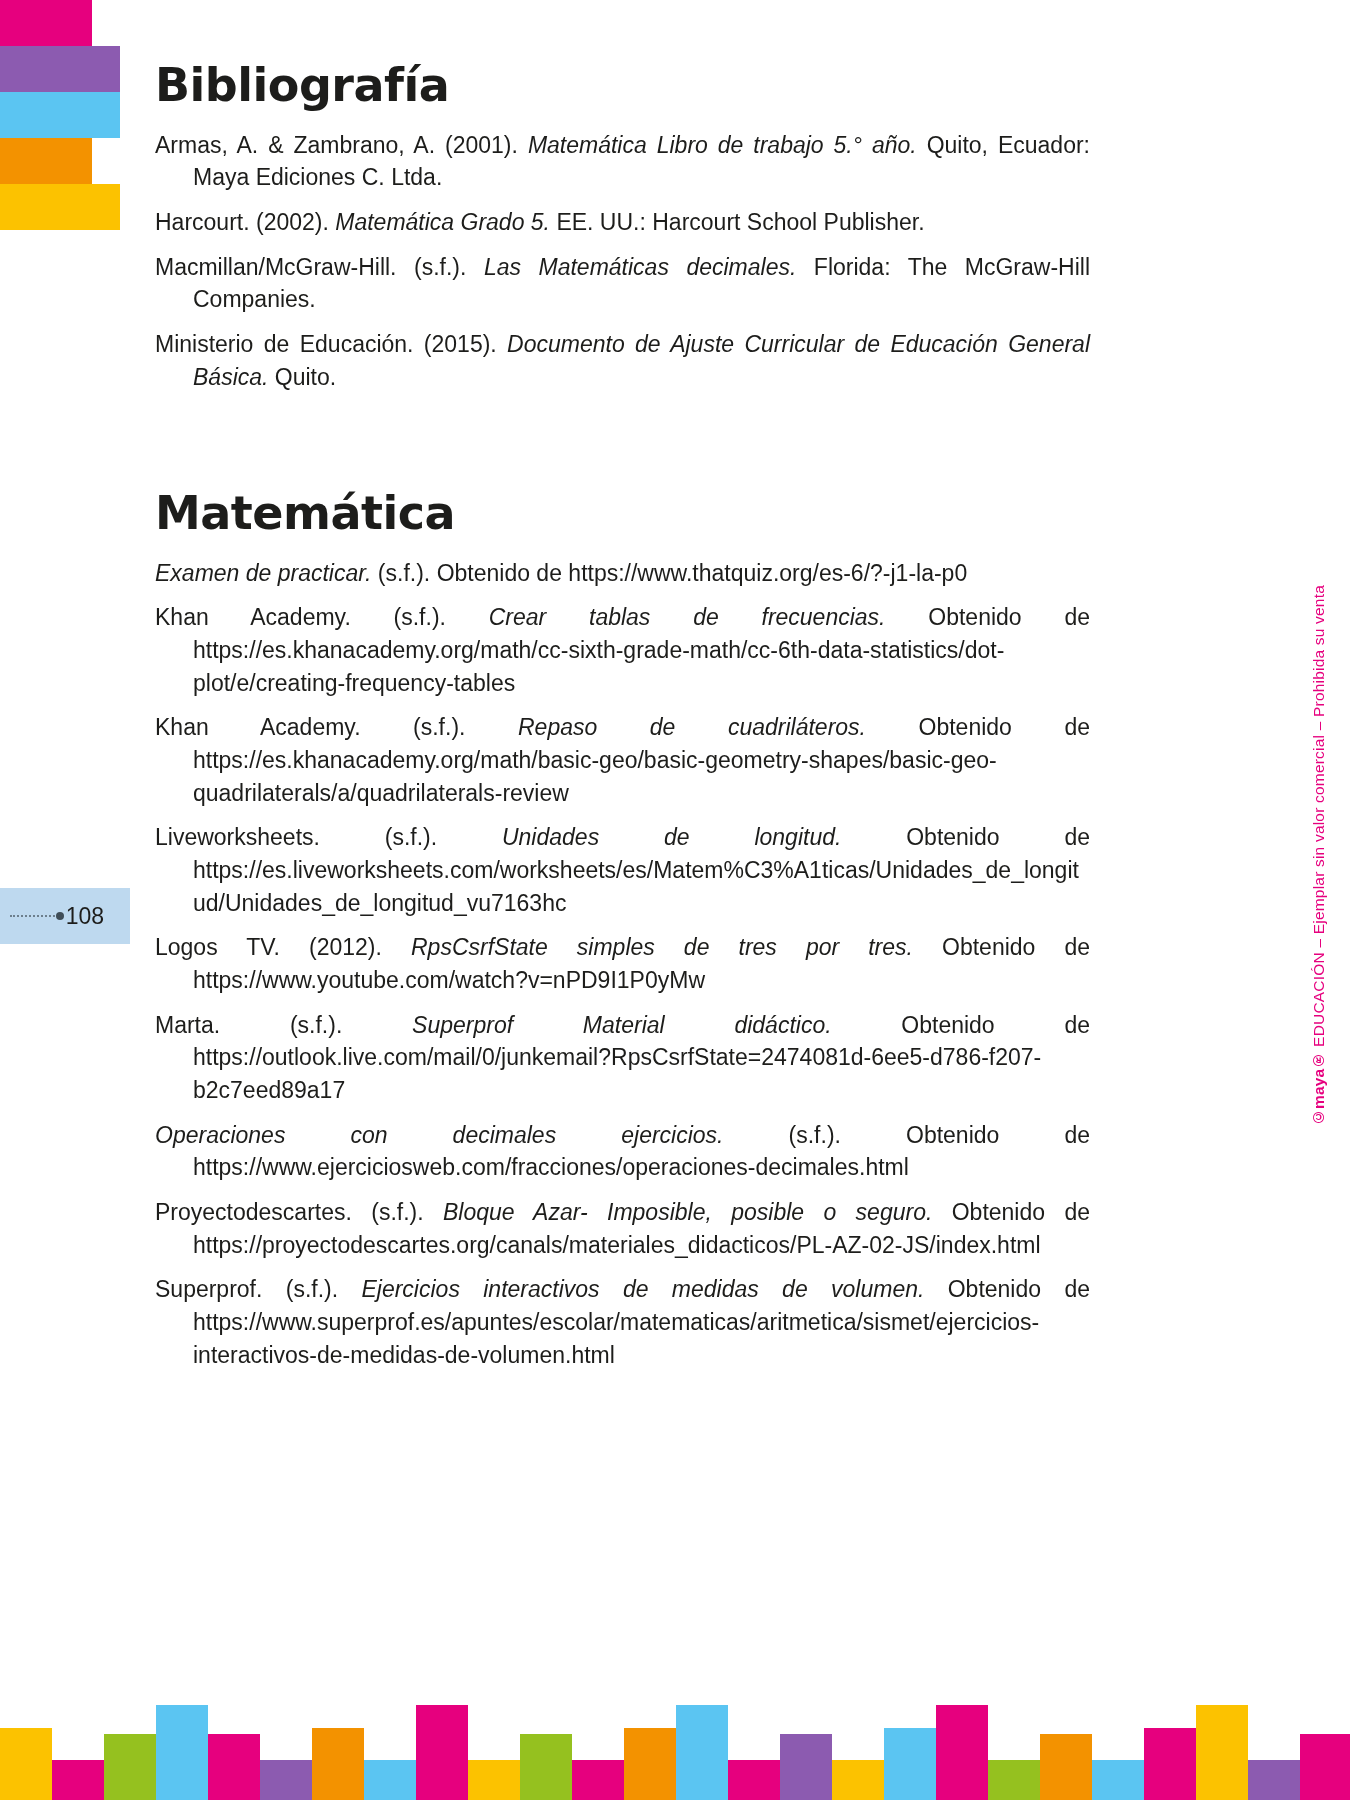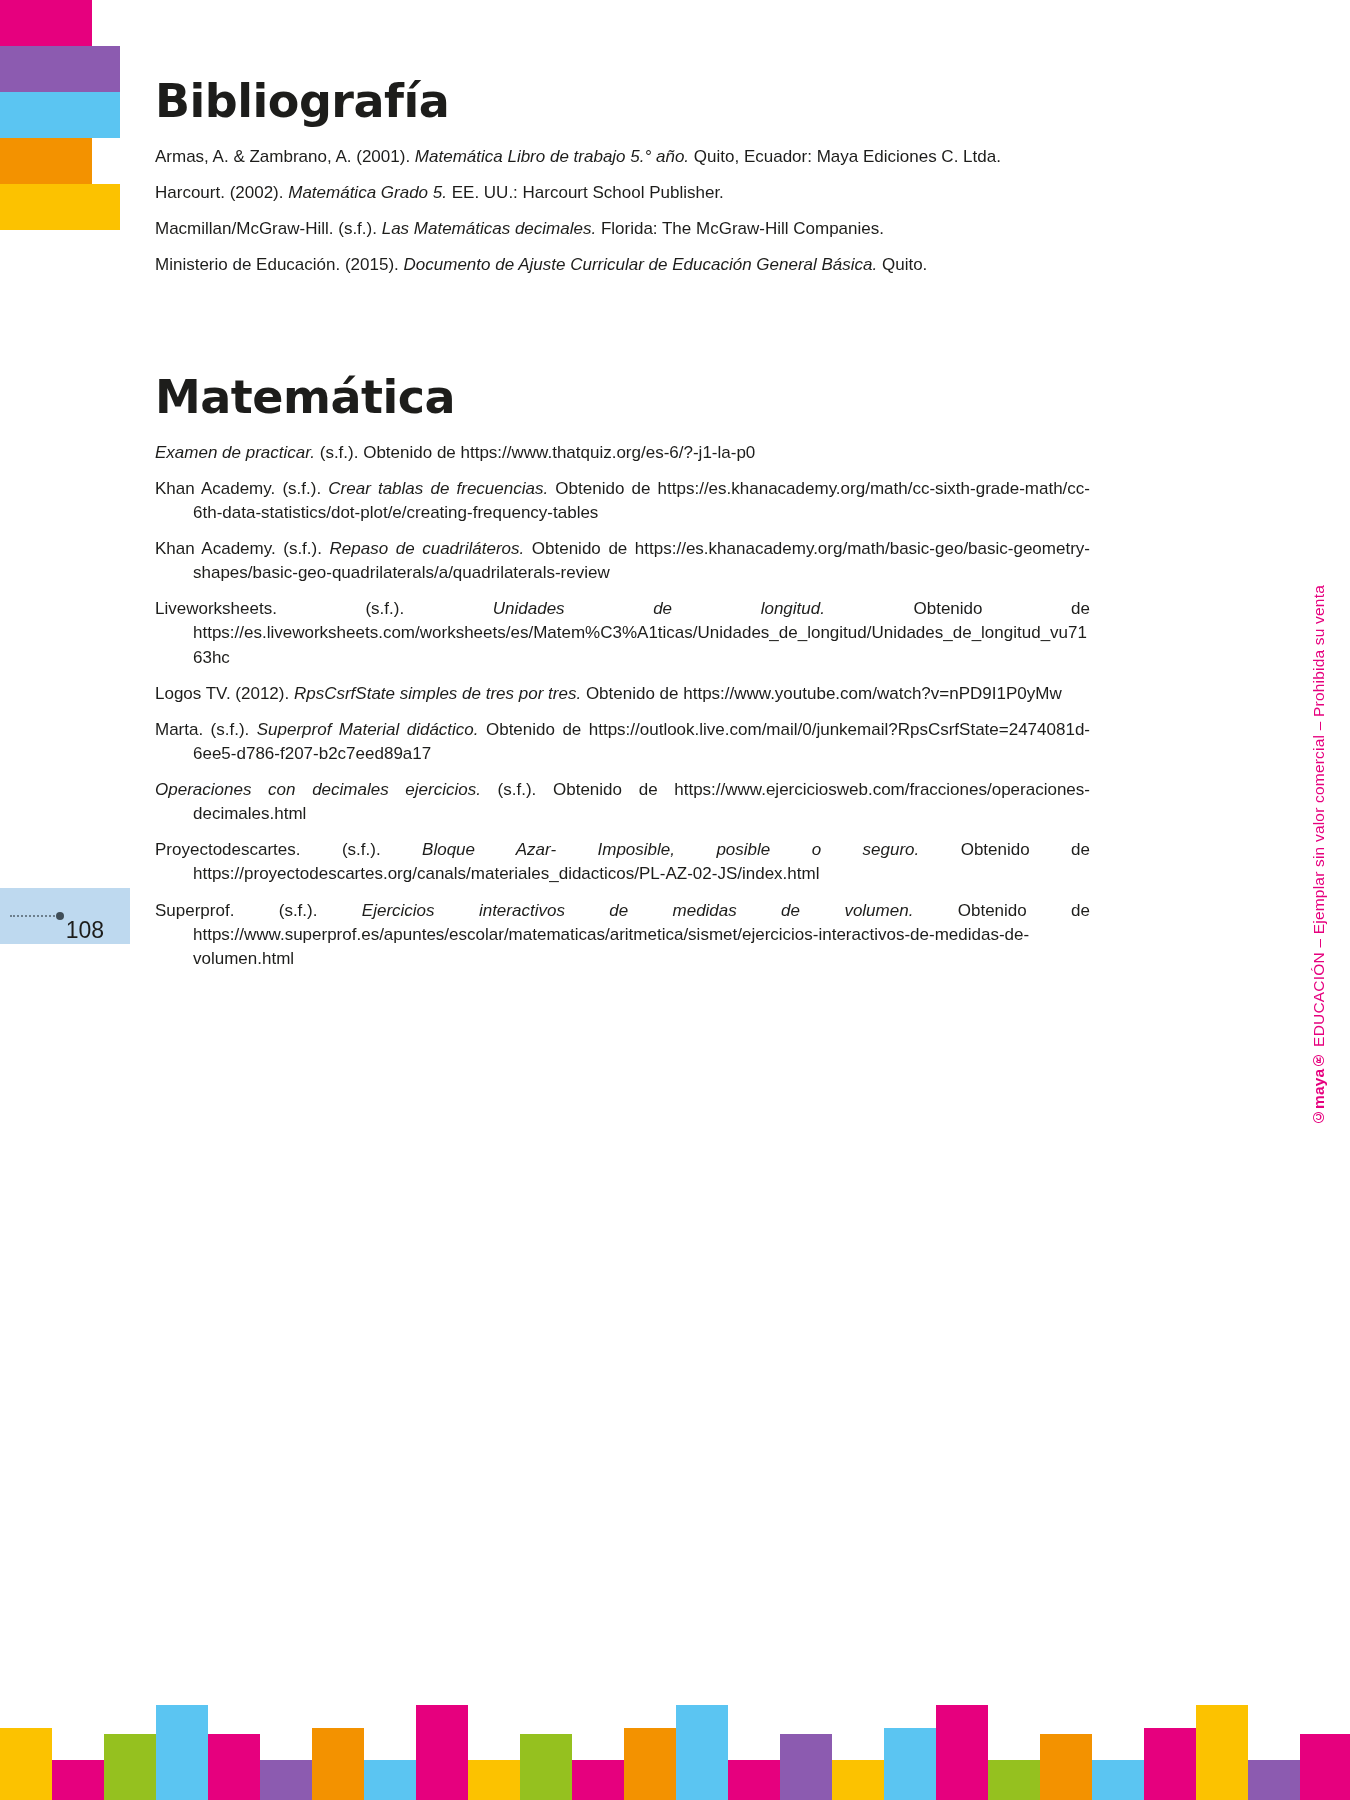--- a/index.html
+++ b/index.html
@@ -35,55 +35,55 @@
     top: 60px;
     width: 935px;
   }
 
   h1.section-title {
     font-family: "DejaVu Sans", sans-serif;
     font-weight: bold;
     font-size: 46px;
     letter-spacing: -0.5px;
     color: #1d1d1b;
-    margin: 16px 0 18px 0;
+    margin: 0 0 18px 0;
     line-height: 1.1;
   }
   h1.section-title.webgrafia {
     margin-top: 95px;
   }
 
   .ref-list {
     margin: 0;
     padding: 0;
     list-style: none;
   }
   .ref {
-    font-size: 17px;
+    font-size: 23px;
     line-height: 1.42;
     color: #1d1d1b;
     text-align: justify;
     text-justify: inter-word;
     padding-left: 38px;
     text-indent: -38px;
     margin-bottom: 12px;
     word-break: break-word;
   }
   .ref em { font-style: italic; }
 
   
   .page-number-tab {
     position: absolute;
     left: 0;
     top: 888px;
     width: 130px;
     height: 56px;
     background: #bed9ef;
     display: flex;
-    align-items: flex-end;
+    align-items: center;
     justify-content: flex-end;
     box-sizing: border-box;
     padding-right: 26px;
   }
   .page-number-tab .dots {
     position: absolute;
     left: 10px;
     top: 50%;
     transform: translateY(-50%);
     width: 52px;

